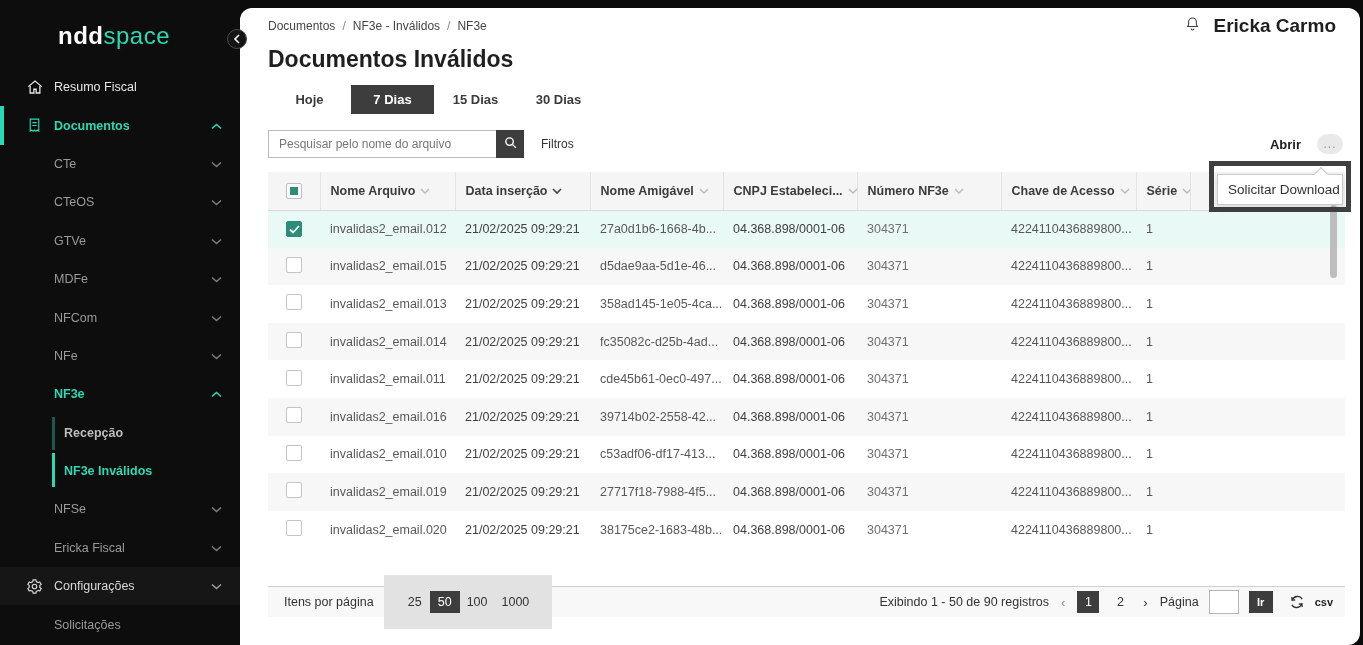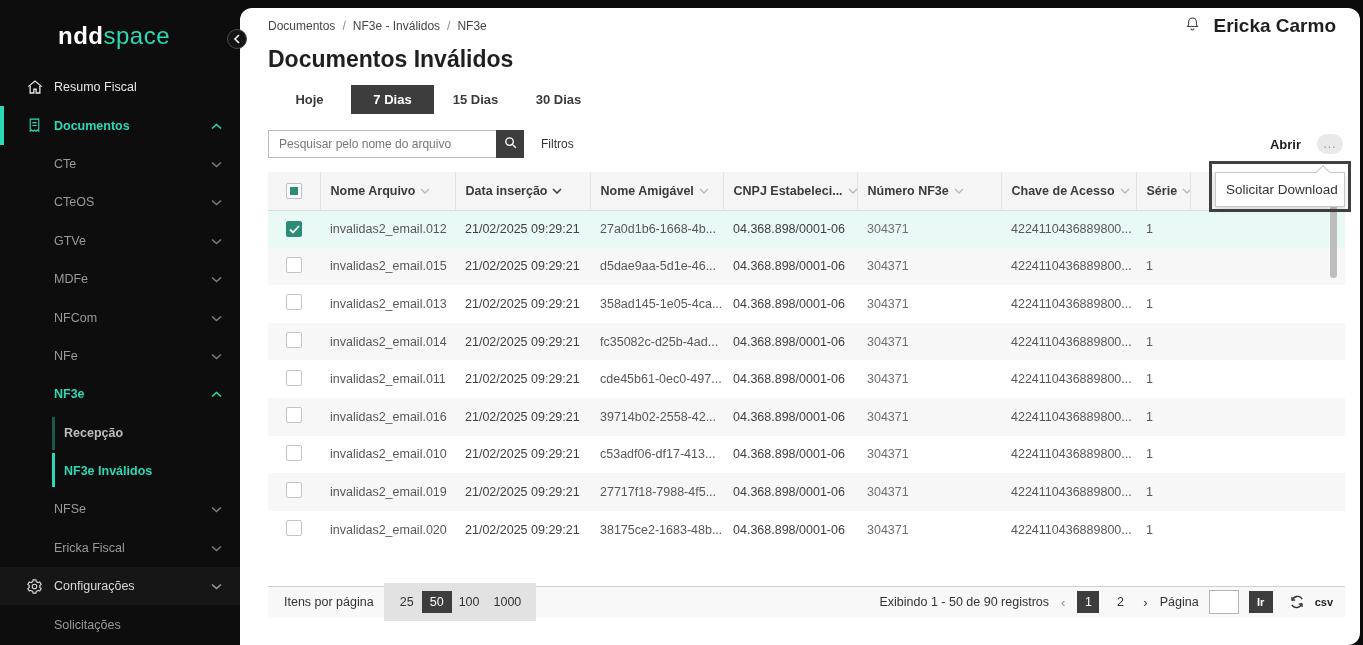--- a/index.html
+++ b/index.html
@@ -54,21 +54,21 @@
   .search-btn { width:28px; height:28px; background:#3d3d3d; border:none; cursor:pointer;
                 display:flex; align-items:center; justify-content:center; }
   .filters { margin-left:17px; font-size:12px; color:#333; cursor:pointer; }
   .toolbar-right { position:absolute; right:17px; top:126px; display:flex; align-items:center; gap:16px; }
   .open-lbl { font-size:13px; font-weight:700; color:#1f1f1f; cursor:pointer; }
   .more-btn { width:26px; height:20px; border-radius:10px; background:#e9e9e9; border:none; color:#9a9a9a;
               font-size:12px; line-height:10px; cursor:pointer; letter-spacing:1px; }
 
   
   .annotation { position:absolute; left:969px; top:153px; width:142px; height:51px;
-                border:3px solid #404040; z-index:30; }
+                border:5px solid #404040; z-index:30; }
   .dropdown { position:absolute; left:3px; right:3px; top:8px; bottom:2px; background:#fff;
               border:1px solid #c9c9c9; box-shadow:0 2px 6px rgba(0,0,0,.12); }
   .dd-caret { position:absolute; top:-6px; right:16px; width:10px; height:10px; background:#fff;
               border-left:1px solid #c9c9c9; border-top:1px solid #c9c9c9; transform:rotate(45deg); }
   .dd-item { height:100%; display:flex; align-items:center; padding-left:10px; font-size:13.5px;
              color:#333; cursor:pointer; background:#fff; }
 
   
   .tbl { position:absolute; left:28px; top:164px; width:1077px; border-collapse:collapse; table-layout:fixed; }
   .tbl col.c0{width:52px;} .tbl col.c1{width:135px;} .tbl col.c2{width:135px;} .tbl col.c3{width:133px;}
@@ -88,21 +88,21 @@
   .cb { width:16px; height:16px; border:1px solid #c4c4c4; border-radius:2px; background:#fff;
         display:inline-flex; align-items:center; justify-content:center; cursor:pointer; margin-left:8px; }
   .cb.indet { border-color:#bdbdbd; }
   .cb.indet .cb-inner { width:8px; height:8px; background:#2b8c78; }
   .cb.checked { background:#2b8c78; border-color:#2b8c78; }
 
   
   .tfooter { position:absolute; left:28px; top:578px; width:1077px; height:31px; background:#f8f8f8;
              border-top:1px solid #cfcfcf; display:flex; align-items:center; font-size:12.5px; color:#333; }
   .ipp-label { margin-left:16px; }
-  .size-group { display:flex; background:#e2e2e2; margin-left:10px; padding:8px; }
+  .size-group { display:flex; background:#e2e2e2; margin-left:10px; padding:16px; }
   .size-btn { min-width:30px; padding:0 7px; height:22px; display:flex; align-items:center; justify-content:center;
               font-size:12.5px; color:#333; cursor:pointer; }
   .size-btn.active { background:#3d3d3d; color:#fff; }
   .foot-right { margin-left:auto; display:flex; align-items:center; gap:10px; padding-right:12px; }
   .pg-chev { font-size:13px; color:#8f8f8f; cursor:pointer; padding:0 2px; }
   .pg-chev.next { color:#333; }
   .pg-num { min-width:22px; height:22px; display:flex; align-items:center; justify-content:center; cursor:pointer; }
   .pg-num.active { background:#3d3d3d; color:#fff; }
   .page-input { width:30px; height:24px; border:1px solid #b5b5b5; outline:none; font-size:12px; text-align:center; }
   .go-btn { width:24px; height:22px; background:#3d3d3d; color:#fff; border:none; font-size:11px;

